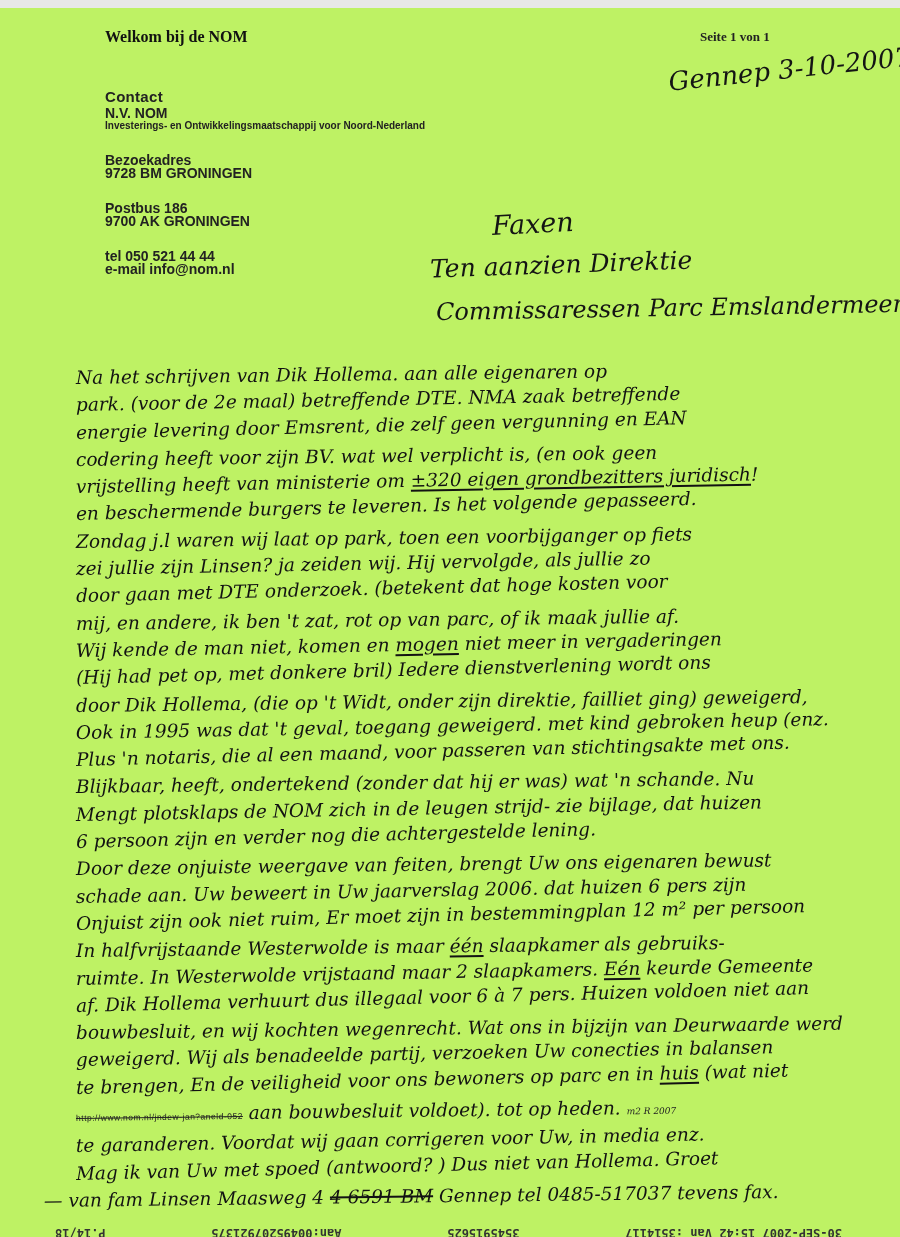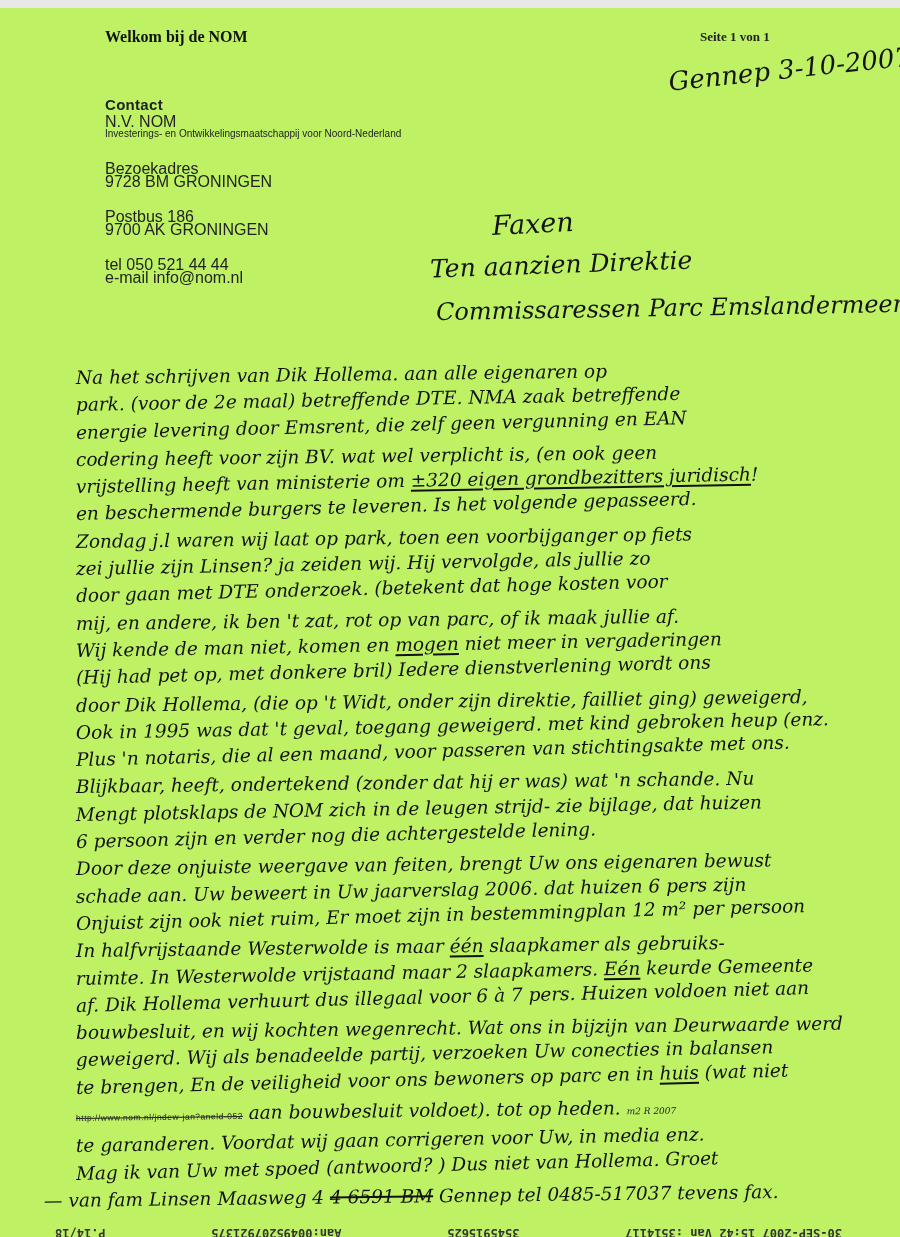--- a/index.html
+++ b/index.html
@@ -10,24 +10,24 @@
   }
   
   .welcome{
     position:absolute;left:105px;top:20px;
     font-family:"Liberation Serif",serif;font-weight:bold;font-size:16px;color:#111;
   }
   .pageinfo{
     position:absolute;left:700px;top:21px;
     font-family:"Liberation Serif",serif;font-weight:bold;font-size:13px;color:#222;
   }
-  .contact{position:absolute;left:105px;top:88px;width:400px;color:#222;}
+  .contact{position:absolute;left:105px;top:80px;width:400px;color:#222;}
   .contact .c-title{font-weight:bold;font-size:15px;letter-spacing:.3px;margin-bottom:2px;}
-  .contact .c-line{font-weight:normal;font-size:16px;line-height:13px;}
-  .contact .c-sub{font-weight:normal;font-size:10px;line-height:12px;}
+  .contact .c-line{font-weight:bold;font-size:14px;line-height:13px;}
+  .contact .c-sub{font-weight:bold;font-size:10px;line-height:12px;}
   .contact .c-gap{height:22px;}
   
   .hw{
     font-family:"DejaVu Serif","Liberation Serif",serif;
     font-style:italic;color:#141414;
   }
   .hw-date{
     position:absolute;left:668px;top:46px;font-size:26px;
     transform:rotate(-6deg);white-space:nowrap;
   }

